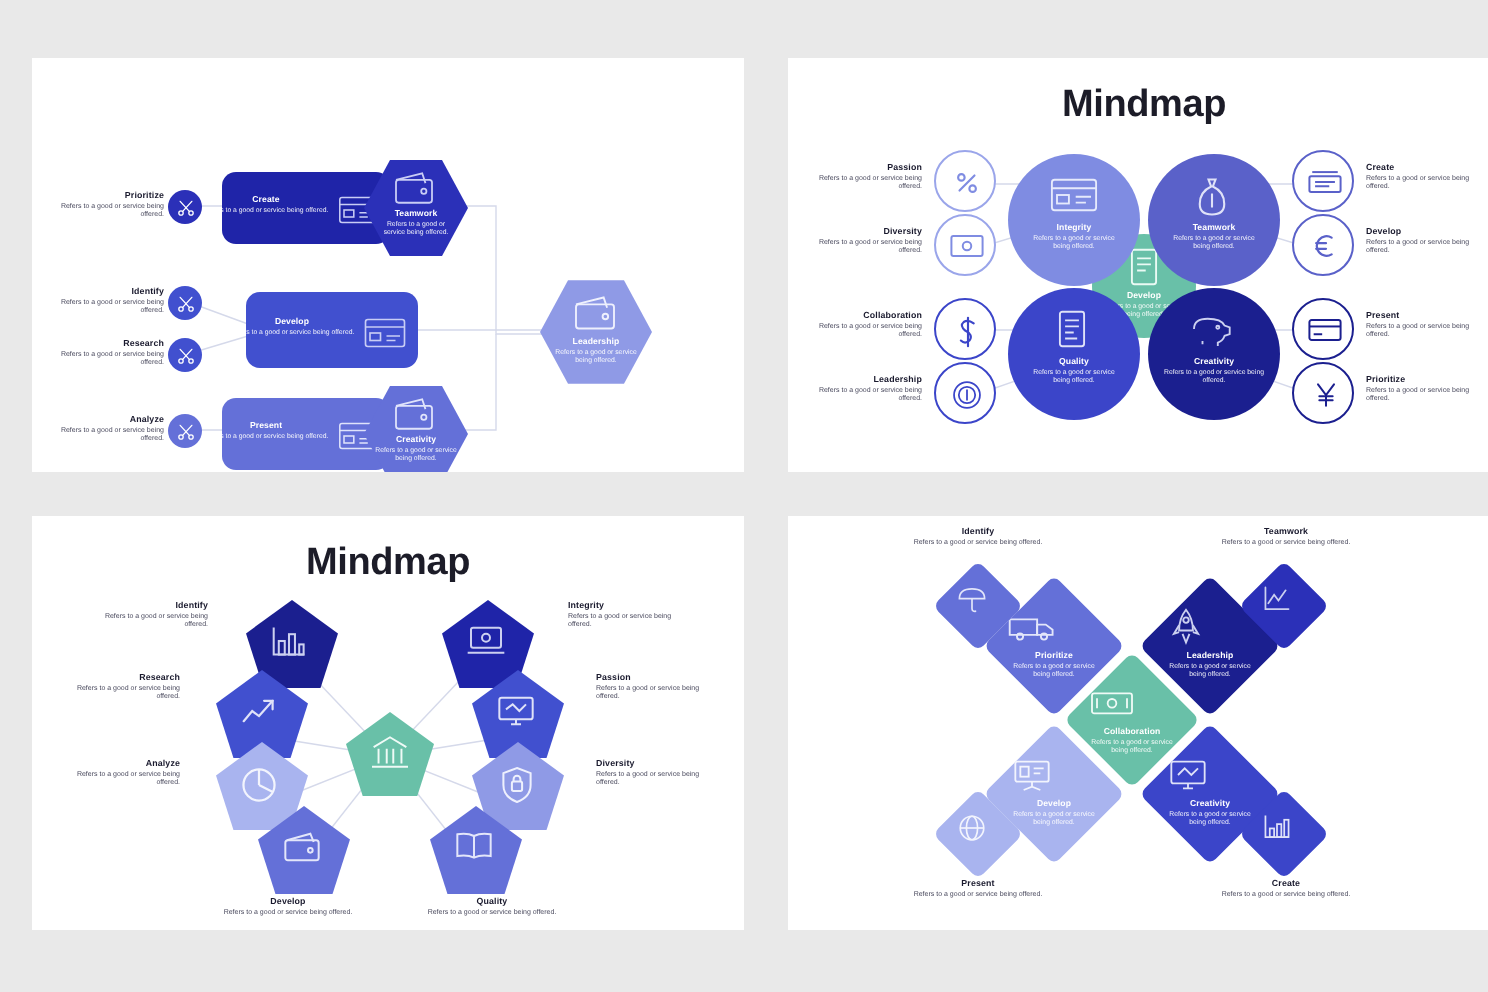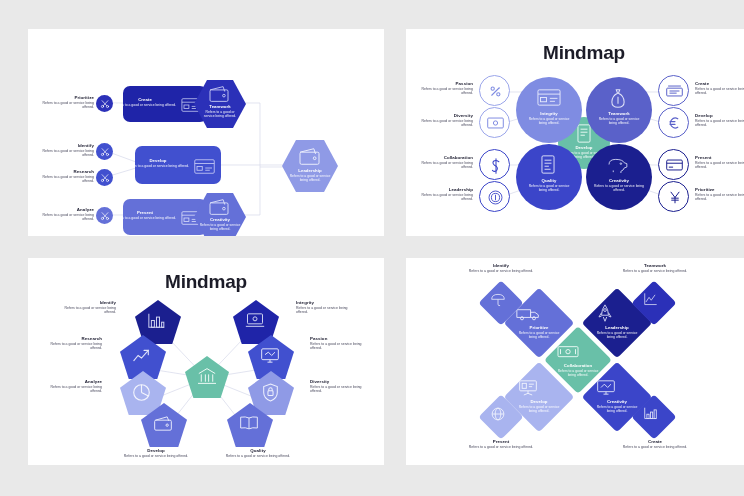--- a/index.html
+++ b/index.html
@@ -8,21 +8,21 @@
     background:#e9e9e9;
     font-family:"Liberation Sans", sans-serif;
     overflow:hidden;
   }
   .grid{
     position:absolute;inset:0;
     display:grid;
     grid-template-columns:356px 356px;
     grid-template-rows:207px 207px;
     column-gap:22px;row-gap:22px;
-    padding:29px 5px 0 28px;
+    padding:29px 5px 0 16px;
     box-sizing:border-box;
   }
   .slide{
     position:relative;
     background:#ffffff;
     overflow:hidden;
   }
   .stage{position:absolute;inset:0;}
 
   .ttl{

